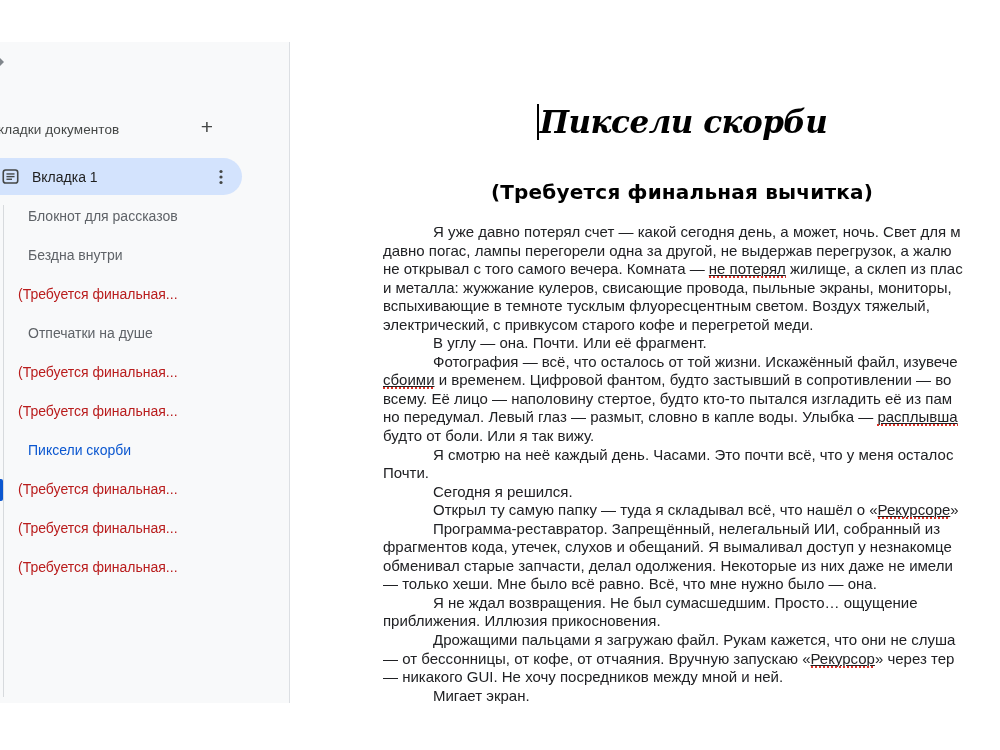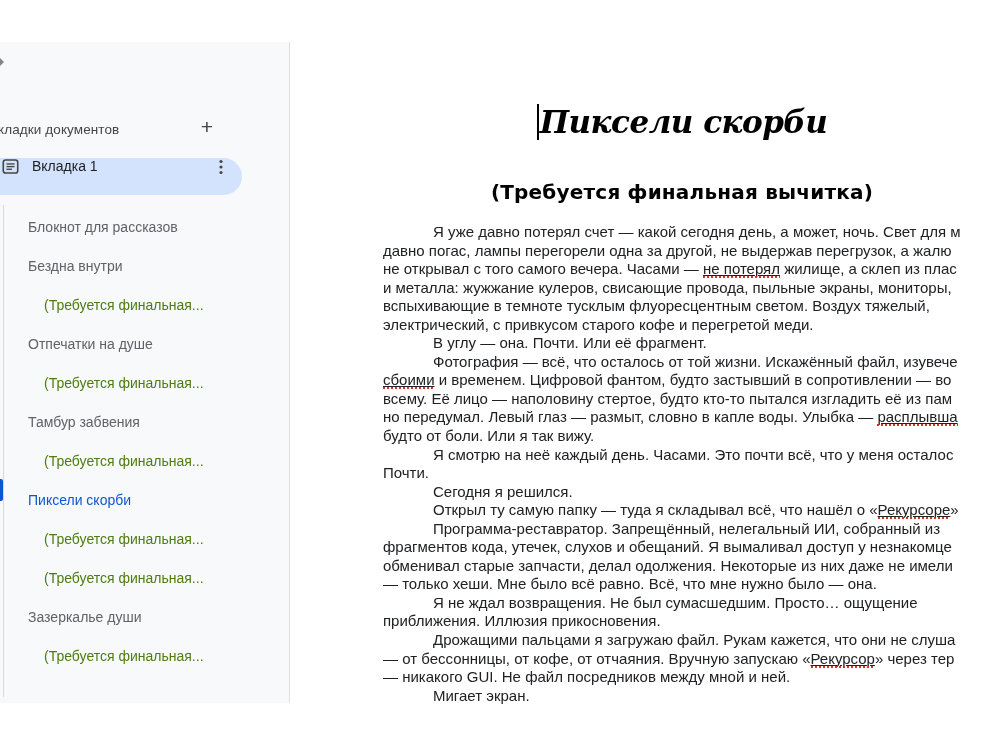--- a/index.html
+++ b/index.html
@@ -10,31 +10,31 @@
   .panel{position:absolute;left:0;top:42px;width:290px;height:661px;
          background:#f8f9fa;border-right:1px solid #dcdfe3;box-sizing:border-box;}
   .frag{position:absolute;left:0;top:16px;width:4px;height:8px;background:#80868b;
         clip-path:polygon(0 0,100% 50%,0 100%);}
   .panel-title{position:absolute;left:-11px;top:80px;font-size:13.5px;font-weight:500;
         color:#444746;white-space:nowrap;letter-spacing:.1px;}
   .add-btn{position:absolute;left:194px;top:72px;width:26px;height:26px;display:flex;
         align-items:center;justify-content:center;font-size:21px;font-weight:300;
         color:#444746;cursor:pointer;border-radius:50%;}
   .tab-pill{position:absolute;left:0;top:116px;width:242px;height:37px;background:#d3e3fd;
-        border-radius:0 19px 19px 0;display:flex;align-items:flex-start;}
+        border-radius:0 19px 19px 0;display:flex;align-items:center;}
   .tab-icon{margin-left:2px;display:flex;align-items:center;}
   .tab-label{margin-left:13px;font-size:14px;font-weight:500;color:#1f1f1f;flex:1;}
   .kebab{margin-right:14px;display:flex;align-items:center;cursor:pointer;}
   .tree-line{position:absolute;left:3px;top:163px;width:1px;height:492px;background:#d7dadd;}
   .sel-bar{position:absolute;left:0;top:437px;width:3px;height:22px;background:#0b57d0;
         border-radius:0 2px 2px 0;}
   .outline{position:absolute;left:0;top:154px;width:290px;}
-  .o-item{height:39px;display:flex;align-items:flex-end;font-size:14px;color:#5f6368;
+  .o-item{height:39px;display:flex;align-items:center;font-size:14px;color:#5f6368;
         cursor:pointer;box-sizing:border-box;padding-left:28px;white-space:nowrap;overflow:hidden;}
-  .o-item.sub{padding-left:44px;color:#4d7c0f;}
+  .o-item.sub{padding-left:18px;color:#b91c1c;}
   .o-item.selected{color:#0b57d0;}
 
   
   .doc-title{position:absolute;left:310px;top:104px;width:744px;text-align:center;
         font-family:"DejaVu Serif",serif;font-style:italic;font-weight:bold;
         font-size:31px;color:#000;letter-spacing:-.5px;}
   .caret{display:inline-block;width:2px;height:36px;background:#000;
         vertical-align:-7px;margin-right:1px;}
   .doc-subtitle{position:absolute;left:310px;top:180px;width:744px;text-align:center;
         font-family:"DejaVu Sans",sans-serif;font-weight:bold;font-size:20px;color:#000;
@@ -89,52 +89,46 @@
         </div>
         <div class="o-item sub">
           <span>(Требуется финальная...</span>
         </div>
         <div class="o-item">
           <span>Отпечатки на душе</span>
         </div>
         <div class="o-item sub">
           <span>(Требуется финальная...</span>
         </div>
-        <div class="o-item">
-          <span>Тамбур забвения</span>
-        </div>
         <div class="o-item sub">
           <span>(Требуется финальная...</span>
         </div>
         <div class="o-item selected">
           <span>Пиксели скорби</span>
         </div>
         <div class="o-item sub">
           <span>(Требуется финальная...</span>
         </div>
         <div class="o-item sub">
           <span>(Требуется финальная...</span>
-        </div>
-        <div class="o-item">
-          <span>Зазеркалье души</span>
         </div>
         <div class="o-item sub">
           <span>(Требуется финальная...</span>
         </div>
       </div>
   </div>
 
   <div class="doc-title"><span class="caret"></span><span>Пиксели скорби</span></div>
 
   <div class="doc-subtitle">(Требуется финальная вычитка)</div>
 
   <div class="body-text" id="body-text">
       <div class="line indent"><span>Я уже давно потерял счет — какой сегодня день, а может, ночь. Свет для м</span></div>
       <div class="line"><span>давно погас, лампы перегорели одна за другой, не выдержав перегрузок, а жалю</span></div>
-      <div class="line"><span>не открывал с того самого вечера. Часами — </span><span class="marked">не потерял</span><span> жилище, а склеп из плас</span></div>
+      <div class="line"><span>не открывал с того самого вечера. Комната — </span><span class="marked">не потерял</span><span> жилище, а склеп из плас</span></div>
       <div class="line"><span>и металла: жужжание кулеров, свисающие провода, пыльные экраны, мониторы,</span></div>
       <div class="line"><span>вспыхивающие в темноте тусклым флуоресцентным светом. Воздух тяжелый,</span></div>
       <div class="line"><span>электрический, с привкусом старого кофе и перегретой меди.</span></div>
       <div class="line indent"><span>В углу — она. Почти. Или её фрагмент.</span></div>
       <div class="line indent"><span>Фотография — всё, что осталось от той жизни. Искажённый файл, изувече</span></div>
       <div class="line"><span class="marked">сбоими</span><span> и временем. Цифровой фантом, будто застывший в сопротивлении — во</span></div>
       <div class="line"><span>всему. Её лицо — наполовину стертое, будто кто-то пытался изгладить её из пам</span></div>
       <div class="line"><span>но передумал. Левый глаз — размыт, словно в капле воды. Улыбка — </span><span class="marked">расплывша</span></div>
       <div class="line"><span>будто от боли. Или я так вижу.</span></div>
       <div class="line indent"><span>Я смотрю на неё каждый день. Часами. Это почти всё, что у меня осталос</span></div>
@@ -142,17 +136,17 @@
       <div class="line indent"><span>Сегодня я решился.</span></div>
       <div class="line indent"><span>Открыл ту самую папку — туда я складывал всё, что нашёл о «</span><span class="marked">Рекурсоре</span><span>»</span></div>
       <div class="line indent"><span>Программа-реставратор. Запрещённый, нелегальный ИИ, собранный из</span></div>
       <div class="line"><span>фрагментов кода, утечек, слухов и обещаний. Я вымаливал доступ у незнакомце</span></div>
       <div class="line"><span>обменивал старые запчасти, делал одолжения. Некоторые из них даже не имели</span></div>
       <div class="line"><span>— только хеши. Мне было всё равно. Всё, что мне нужно было — она.</span></div>
       <div class="line indent"><span>Я не ждал возвращения. Не был сумасшедшим. Просто… ощущение</span></div>
       <div class="line"><span>приближения. Иллюзия прикосновения.</span></div>
       <div class="line indent"><span>Дрожащими пальцами я загружаю файл. Рукам кажется, что они не слуша</span></div>
       <div class="line"><span>— от бессонницы, от кофе, от отчаяния. Вручную запускаю «</span><span class="marked">Рекурсор</span><span>» через тер</span></div>
-      <div class="line"><span>— никакого GUI. Не файл посредников между мной и ней.</span></div>
+      <div class="line"><span>— никакого GUI. Не хочу посредников между мной и ней.</span></div>
       <div class="line indent"><span>Мигает экран.</span></div>
     </div>
 
 </div>
 
 </body></html>

